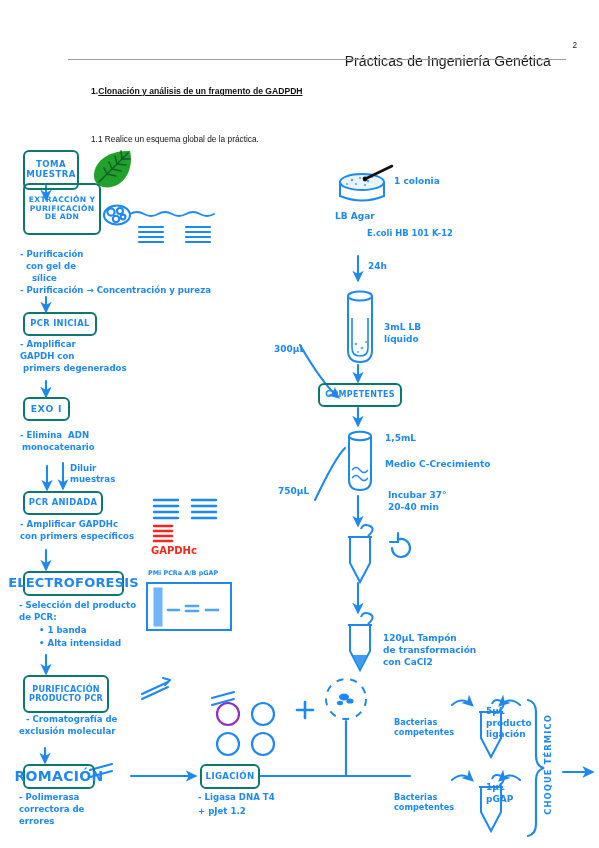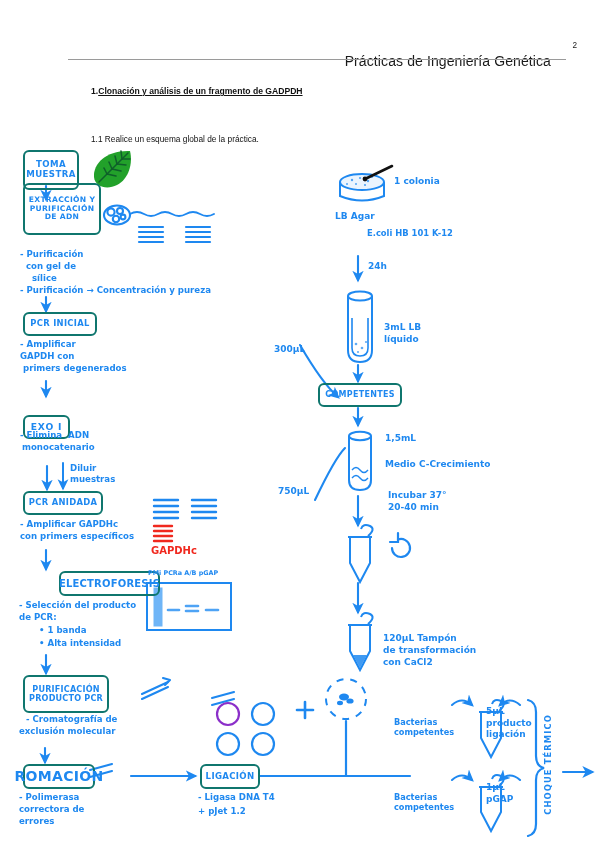--- a/index.html
+++ b/index.html
@@ -289,29 +289,29 @@
 <div class="box" style="left:23px;top:183px;width:74px;height:48px;font-size:7.6px;letter-spacing:.3px;">
   <span style="white-space:pre-line;">EXTRACCIÓN Y
 PURIFICACIÓN
 DE ADN</span>
 </div>
 
 <div class="box" style="left:23px;top:312px;width:70px;height:20px;font-size:8.4px;letter-spacing:.3px;">
   <span>PCR INICIAL</span>
 </div>
 
-<div class="box" style="left:23px;top:397px;width:43px;height:20px;font-size:9.2px;letter-spacing:.8px;margin-top:18px;">
+<div class="box" style="left:23px;top:397px;width:43px;height:20px;font-size:9.2px;letter-spacing:.8px;">
   <span>EXO I</span>
 </div>
 
 <div class="box" style="left:23px;top:491px;width:76px;height:20px;font-size:8.4px;letter-spacing:.3px;">
   <span>PCR ANIDADA</span>
 </div>
 
-<div class="box" style="left:23px;top:571px;width:97px;height:21px;font-size:10px;letter-spacing:.2px;margin-left:36px;">
+<div class="box" style="left:23px;top:571px;width:97px;height:21px;font-size:13px;letter-spacing:.2px;">
   <span>ELECTROFORESIS</span>
 </div>
 
 <div class="box" style="left:23px;top:675px;width:82px;height:34px;font-size:8.1px;letter-spacing:.2px;">
   <span style="white-space:pre-line;">PURIFICACIÓN
 PRODUCTO PCR</span>
 </div>
 
 <div class="box" style="left:23px;top:764px;width:68px;height:21px;font-size:14px;letter-spacing:.3px;">
   <span>ROMACIÓN</span>

